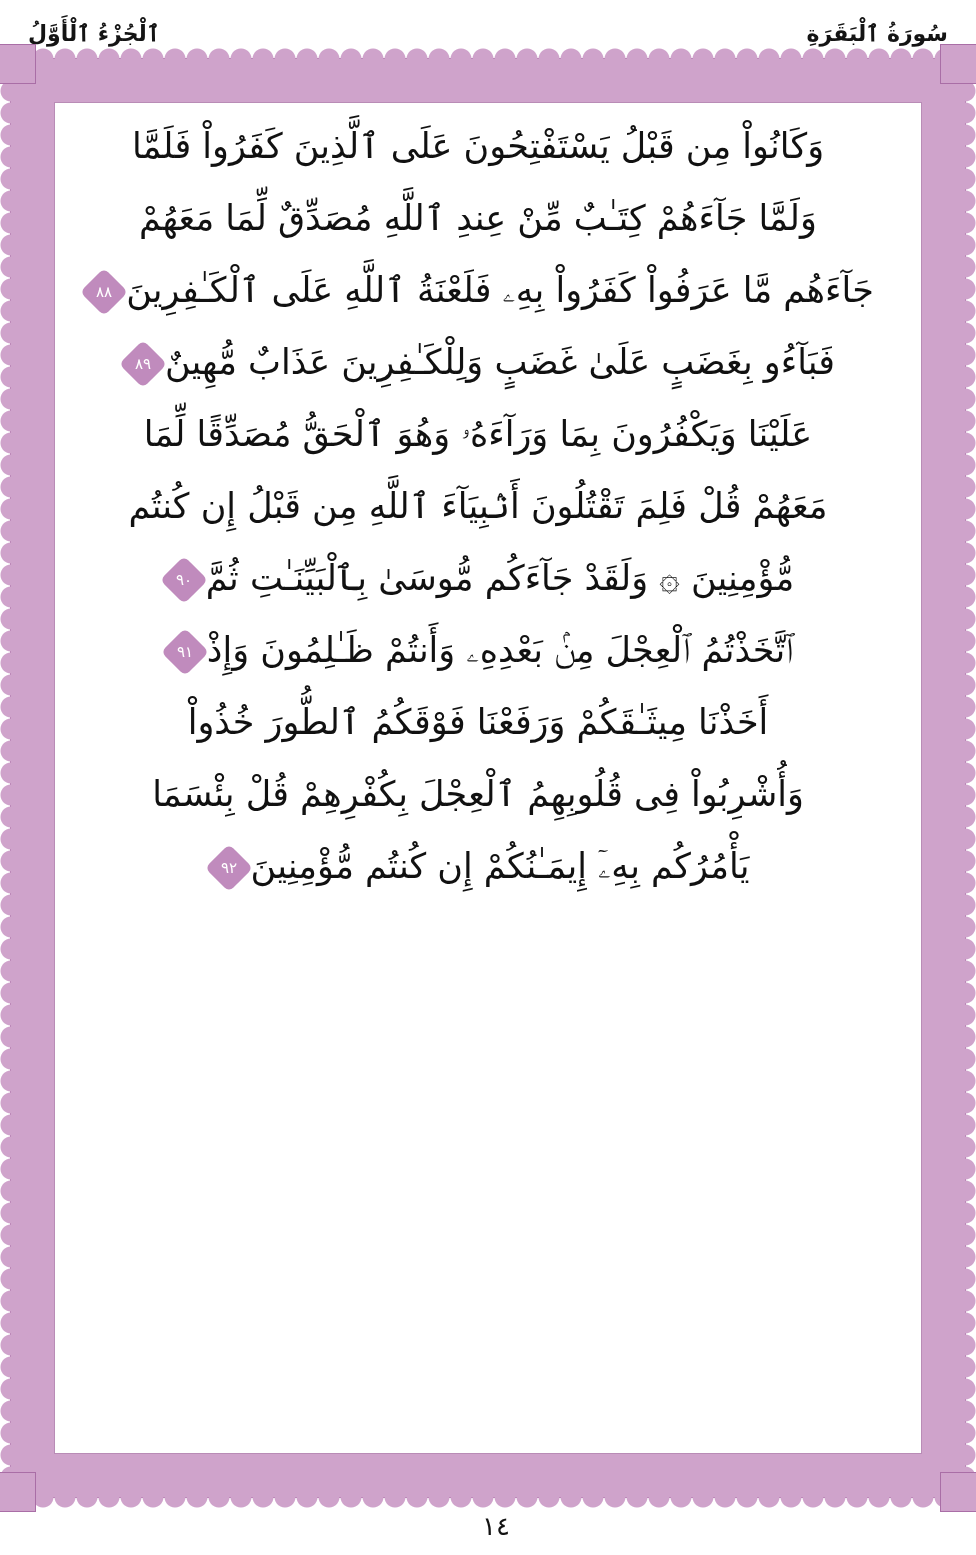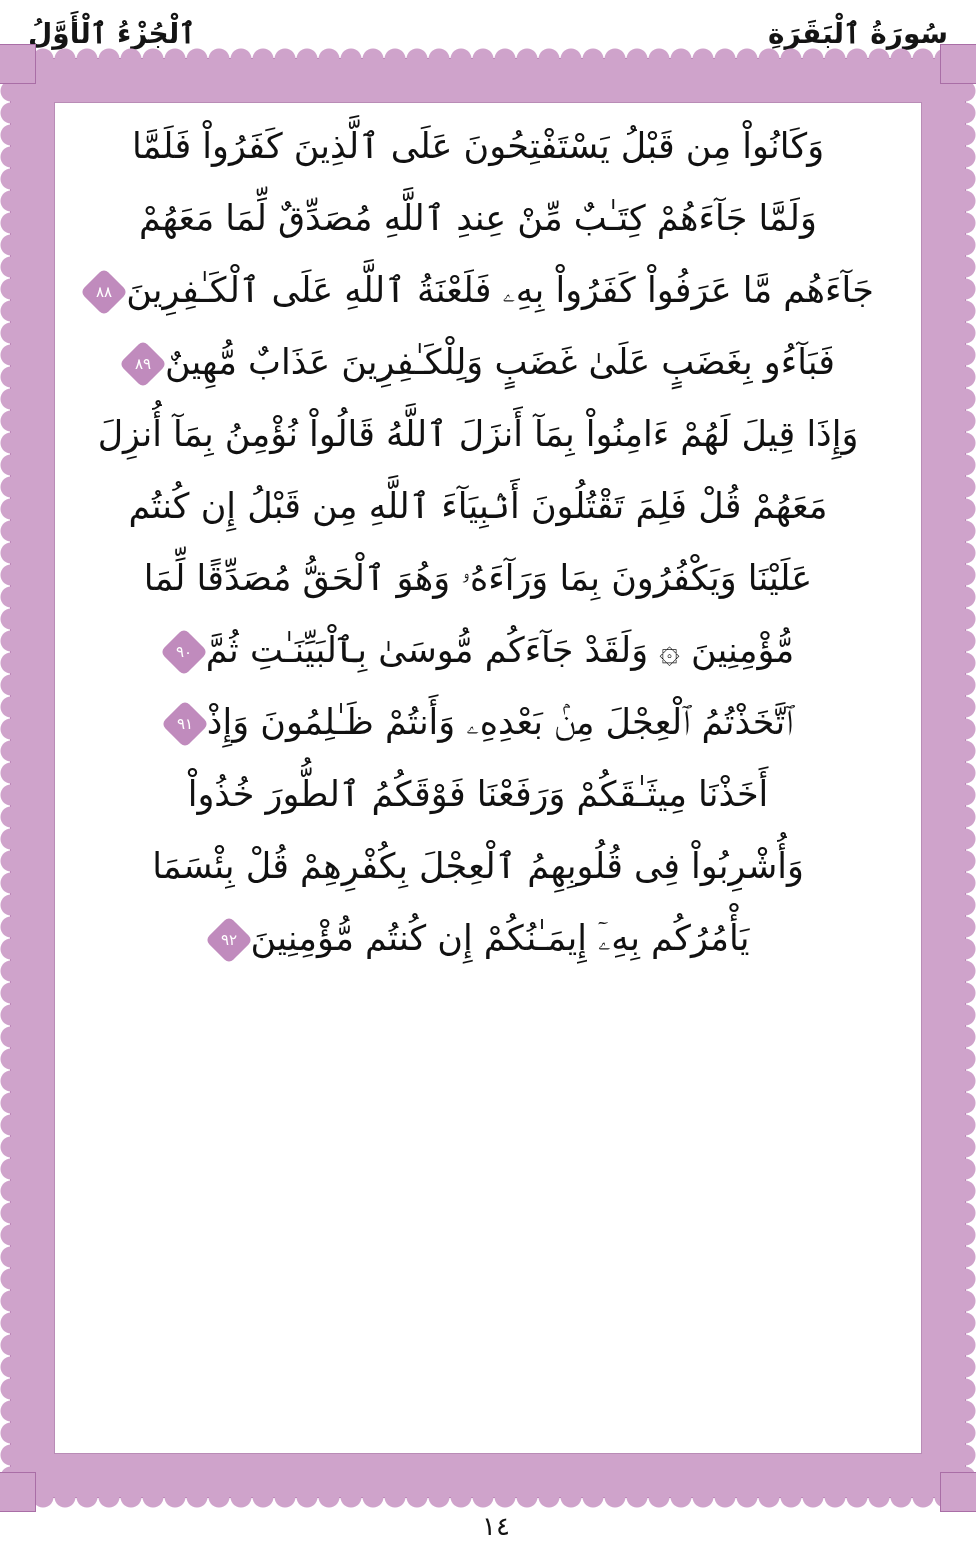--- a/index.html
+++ b/index.html
@@ -23,21 +23,21 @@
     width: 976px;
     height: 46px;
     display: flex;
     align-items: center;
     justify-content: space-between;
     padding: 0 28px;
     box-sizing: border-box;
   }
   .header-text {
     font-family: "DejaVu Sans", sans-serif;
-    font-size: 28px;
+    font-size: 22px;
     color: #141414;
     font-weight: 600;
     letter-spacing: 0.5px;
     white-space: nowrap;
   }
 
   
   .frame-outer {
     position: absolute;
     top: 58px;
@@ -176,23 +176,22 @@
   <div class="corner corner-bl"></div>
   <div class="corner corner-br"></div>
   <div class="frame-inner-line"></div>
 </div>
 
 <div class="quran-body" id="quran-body">
     <div class="ayah-line">وَكَانُواْ مِن قَبْلُ يَسْتَفْتِحُونَ عَلَى ٱلَّذِينَ كَفَرُواْ فَلَمَّا</div>
     <div class="ayah-line">وَلَمَّا جَآءَهُمْ كِتَـٰبٌ مِّنْ عِندِ ٱللَّهِ مُصَدِّقٌ لِّمَا مَعَهُمْ</div>
     <div class="ayah-line">جَآءَهُم مَّا عَرَفُواْ كَفَرُواْ بِهِۦ فَلَعْنَةُ ٱللَّهِ عَلَى ٱلْكَـٰفِرِينَ<span class="ayah-marker" style="background: rgb(192, 139, 189);"><span>٨٨</span></span></div>
     <div class="ayah-line">فَبَآءُو بِغَضَبٍ عَلَىٰ غَضَبٍ وَلِلْكَـٰفِرِينَ عَذَابٌ مُّهِينٌ<span class="ayah-marker" style="background: rgb(192, 139, 189);"><span>٨٩</span></span></div>
-    <div class="ayah-line">وَإِذَا قِيلَ لَهُمْ ءَامِنُواْ بِمَآ أَنزَلَ ٱللَّهُ قَالُواْ نُؤْمِنُ بِمَآ أُنزِلَ</div>
+    <div class="ayah-line">عَلَيْنَا وَيَكْفُرُونَ بِمَا وَرَآءَهُۥ وَهُوَ ٱلْحَقُّ مُصَدِّقًا لِّمَا</div>
     <div class="ayah-line">مَعَهُمْ قُلْ فَلِمَ تَقْتُلُونَ أَنۢبِيَآءَ ٱللَّهِ مِن قَبْلُ إِن كُنتُم</div>
-    <div class="ayah-line">عَلَيْنَا وَيَكْفُرُونَ بِمَا وَرَآءَهُۥ وَهُوَ ٱلْحَقُّ مُصَدِّقًا لِّمَا</div>
     <div class="ayah-line">مُّؤْمِنِينَ ۞ وَلَقَدْ جَآءَكُم مُّوسَىٰ بِٱلْبَيِّنَـٰتِ ثُمَّ<span class="ayah-marker" style="background: rgb(192, 139, 189);"><span>٩٠</span></span></div>
     <div class="ayah-line">ٱتَّخَذْتُمُ ٱلْعِجْلَ مِنۢ بَعْدِهِۦ وَأَنتُمْ ظَـٰلِمُونَ وَإِذْ<span class="ayah-marker" style="background: rgb(192, 139, 189);"><span>٩١</span></span></div>
     <div class="ayah-line">أَخَذْنَا مِيثَـٰقَكُمْ وَرَفَعْنَا فَوْقَكُمُ ٱلطُّورَ خُذُواْ</div>
     <div class="ayah-line">وَأُشْرِبُواْ فِى قُلُوبِهِمُ ٱلْعِجْلَ بِكُفْرِهِمْ قُلْ بِئْسَمَا</div>
     <div class="ayah-line">يَأْمُرُكُم بِهِۦٓ إِيمَـٰنُكُمْ إِن كُنتُم مُّؤْمِنِينَ<span class="ayah-marker" style="background: rgb(192, 139, 189);"><span>٩٢</span></span></div>
   </div>
 
 <div class="page-footer">
   <span class="page-number">١٤</span>
 </div>

